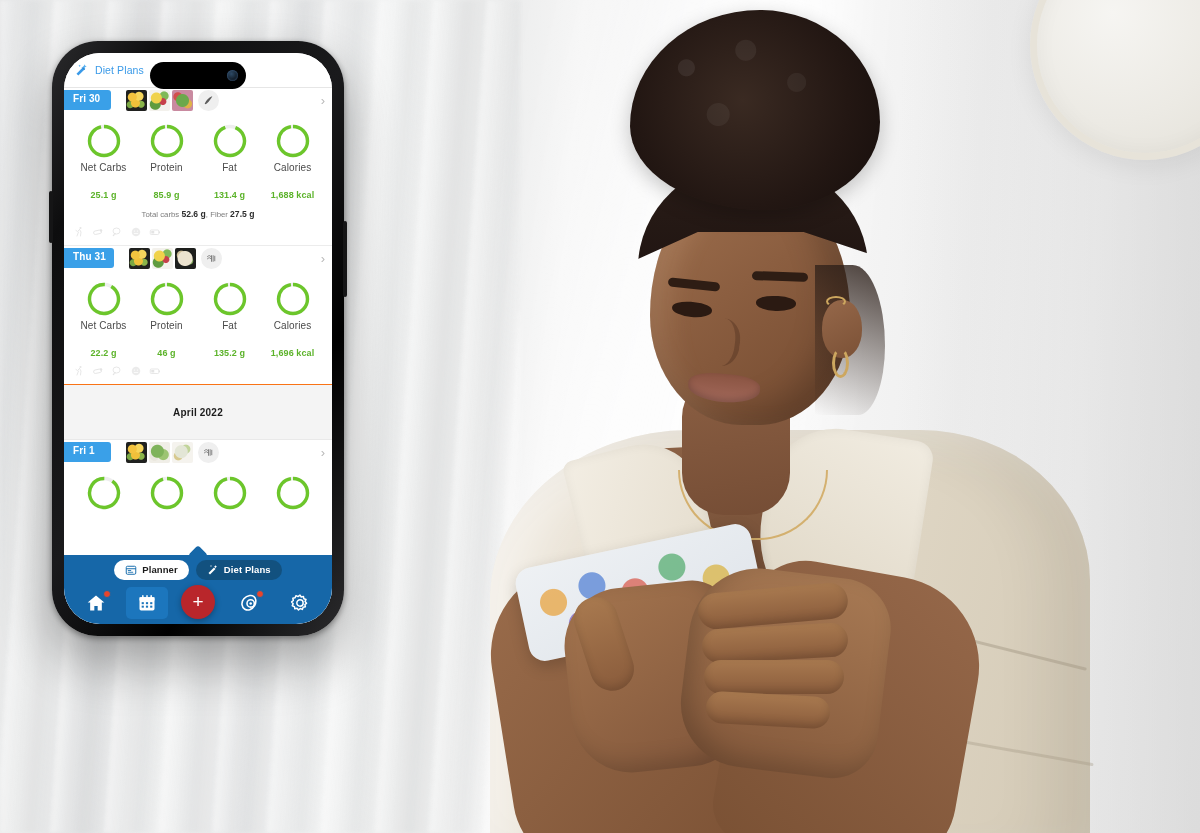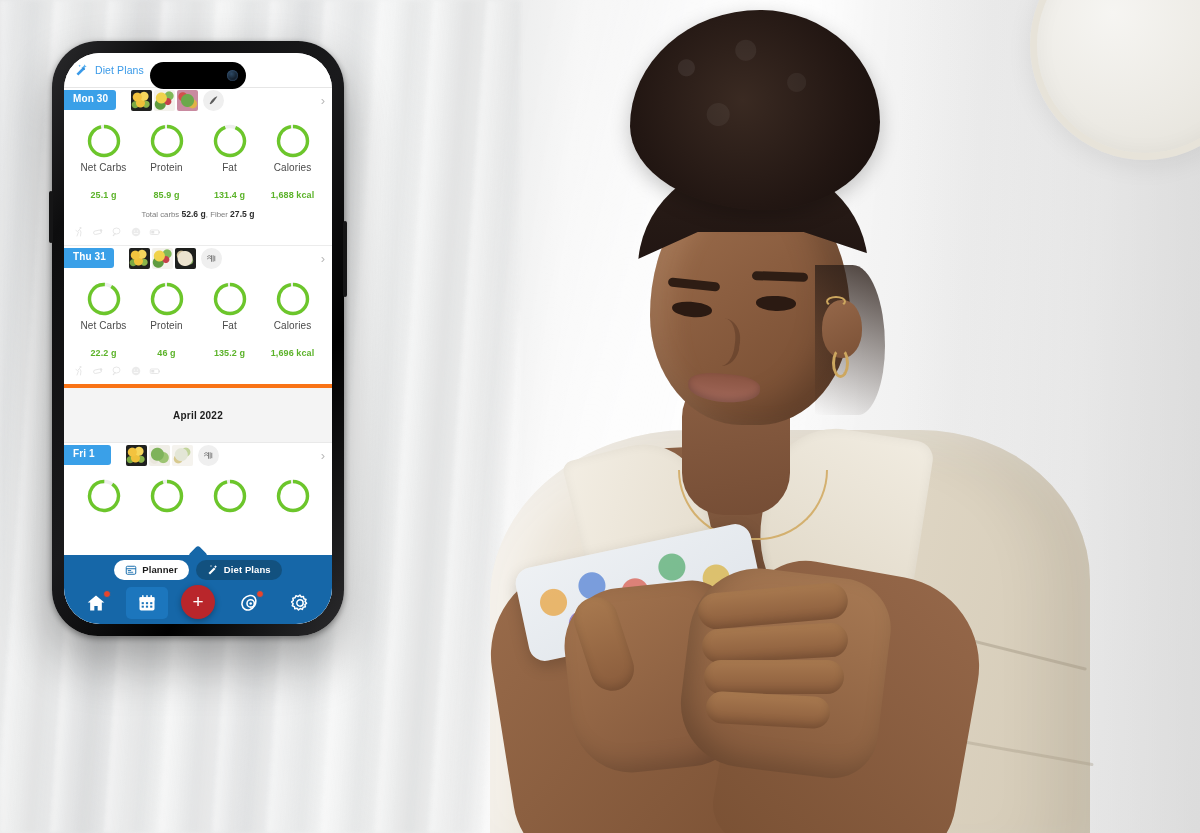--- a/index.html
+++ b/index.html
@@ -323,21 +323,21 @@
     text-align:center; font-size:7.8px; color:#7c7c7c; padding:9px 0 0;
   }
   .totals b { color:#2e2e2e; font-size:8.6px; font-weight:700; }
 
   .mini-icons { display:flex; gap:7px; padding:7px 9px 7px; align-items:center; opacity:.26; }
   .mini-icons svg { width:12px; height:12px; }
 
   .month-sep {
     background:#f4f4f4; text-align:center; padding:22px 0 21px;
     font-size:10px; font-weight:700; color:#1c1c1c; letter-spacing:.2px;
-    border-top:4px solid #f97316; border-bottom:1px solid #e9e9e9;
+    border-top:1px solid #f97316; border-bottom:1px solid #e9e9e9;
   }
 
   
   .bottom-stack { position:absolute; left:0; right:0; bottom:0; z-index:25; }
   .seg-bar {
     background:#1667a8; height:29px; display:flex; align-items:center;
     justify-content:center; gap:7px; position:relative;
   }
   .seg-bar::after{
     content:""; position:absolute; left:50%; top:-7px; transform:translateX(-50%) rotate(45deg);
@@ -432,21 +432,21 @@
         </svg>
       </span>
       <span class="hdr-title">Diet Plans</span>
     </div>
     <div class="hairline"></div>
 
     <div class="list">
 
       <div class="day-card">
         <div class="day-top">
-          <div class="day-badge">Mon 30</div>
+          <div class="day-badge">Fri 30</div>
           <div class="thumbs">
             <div class="thumb t-eggs"></div>
             <div class="thumb t-salad"></div>
             <div class="thumb t-bowl"></div>
             <div class="thumb-ph">
               <svg viewBox="0 0 24 24" width="13" height="13">
                   <path d="M5 18 C8 9, 16 5, 19 4 C17 8, 12 16, 6 19 Z" fill="#5c5c5c"></path>
                 </svg>
             </div>
           </div>

